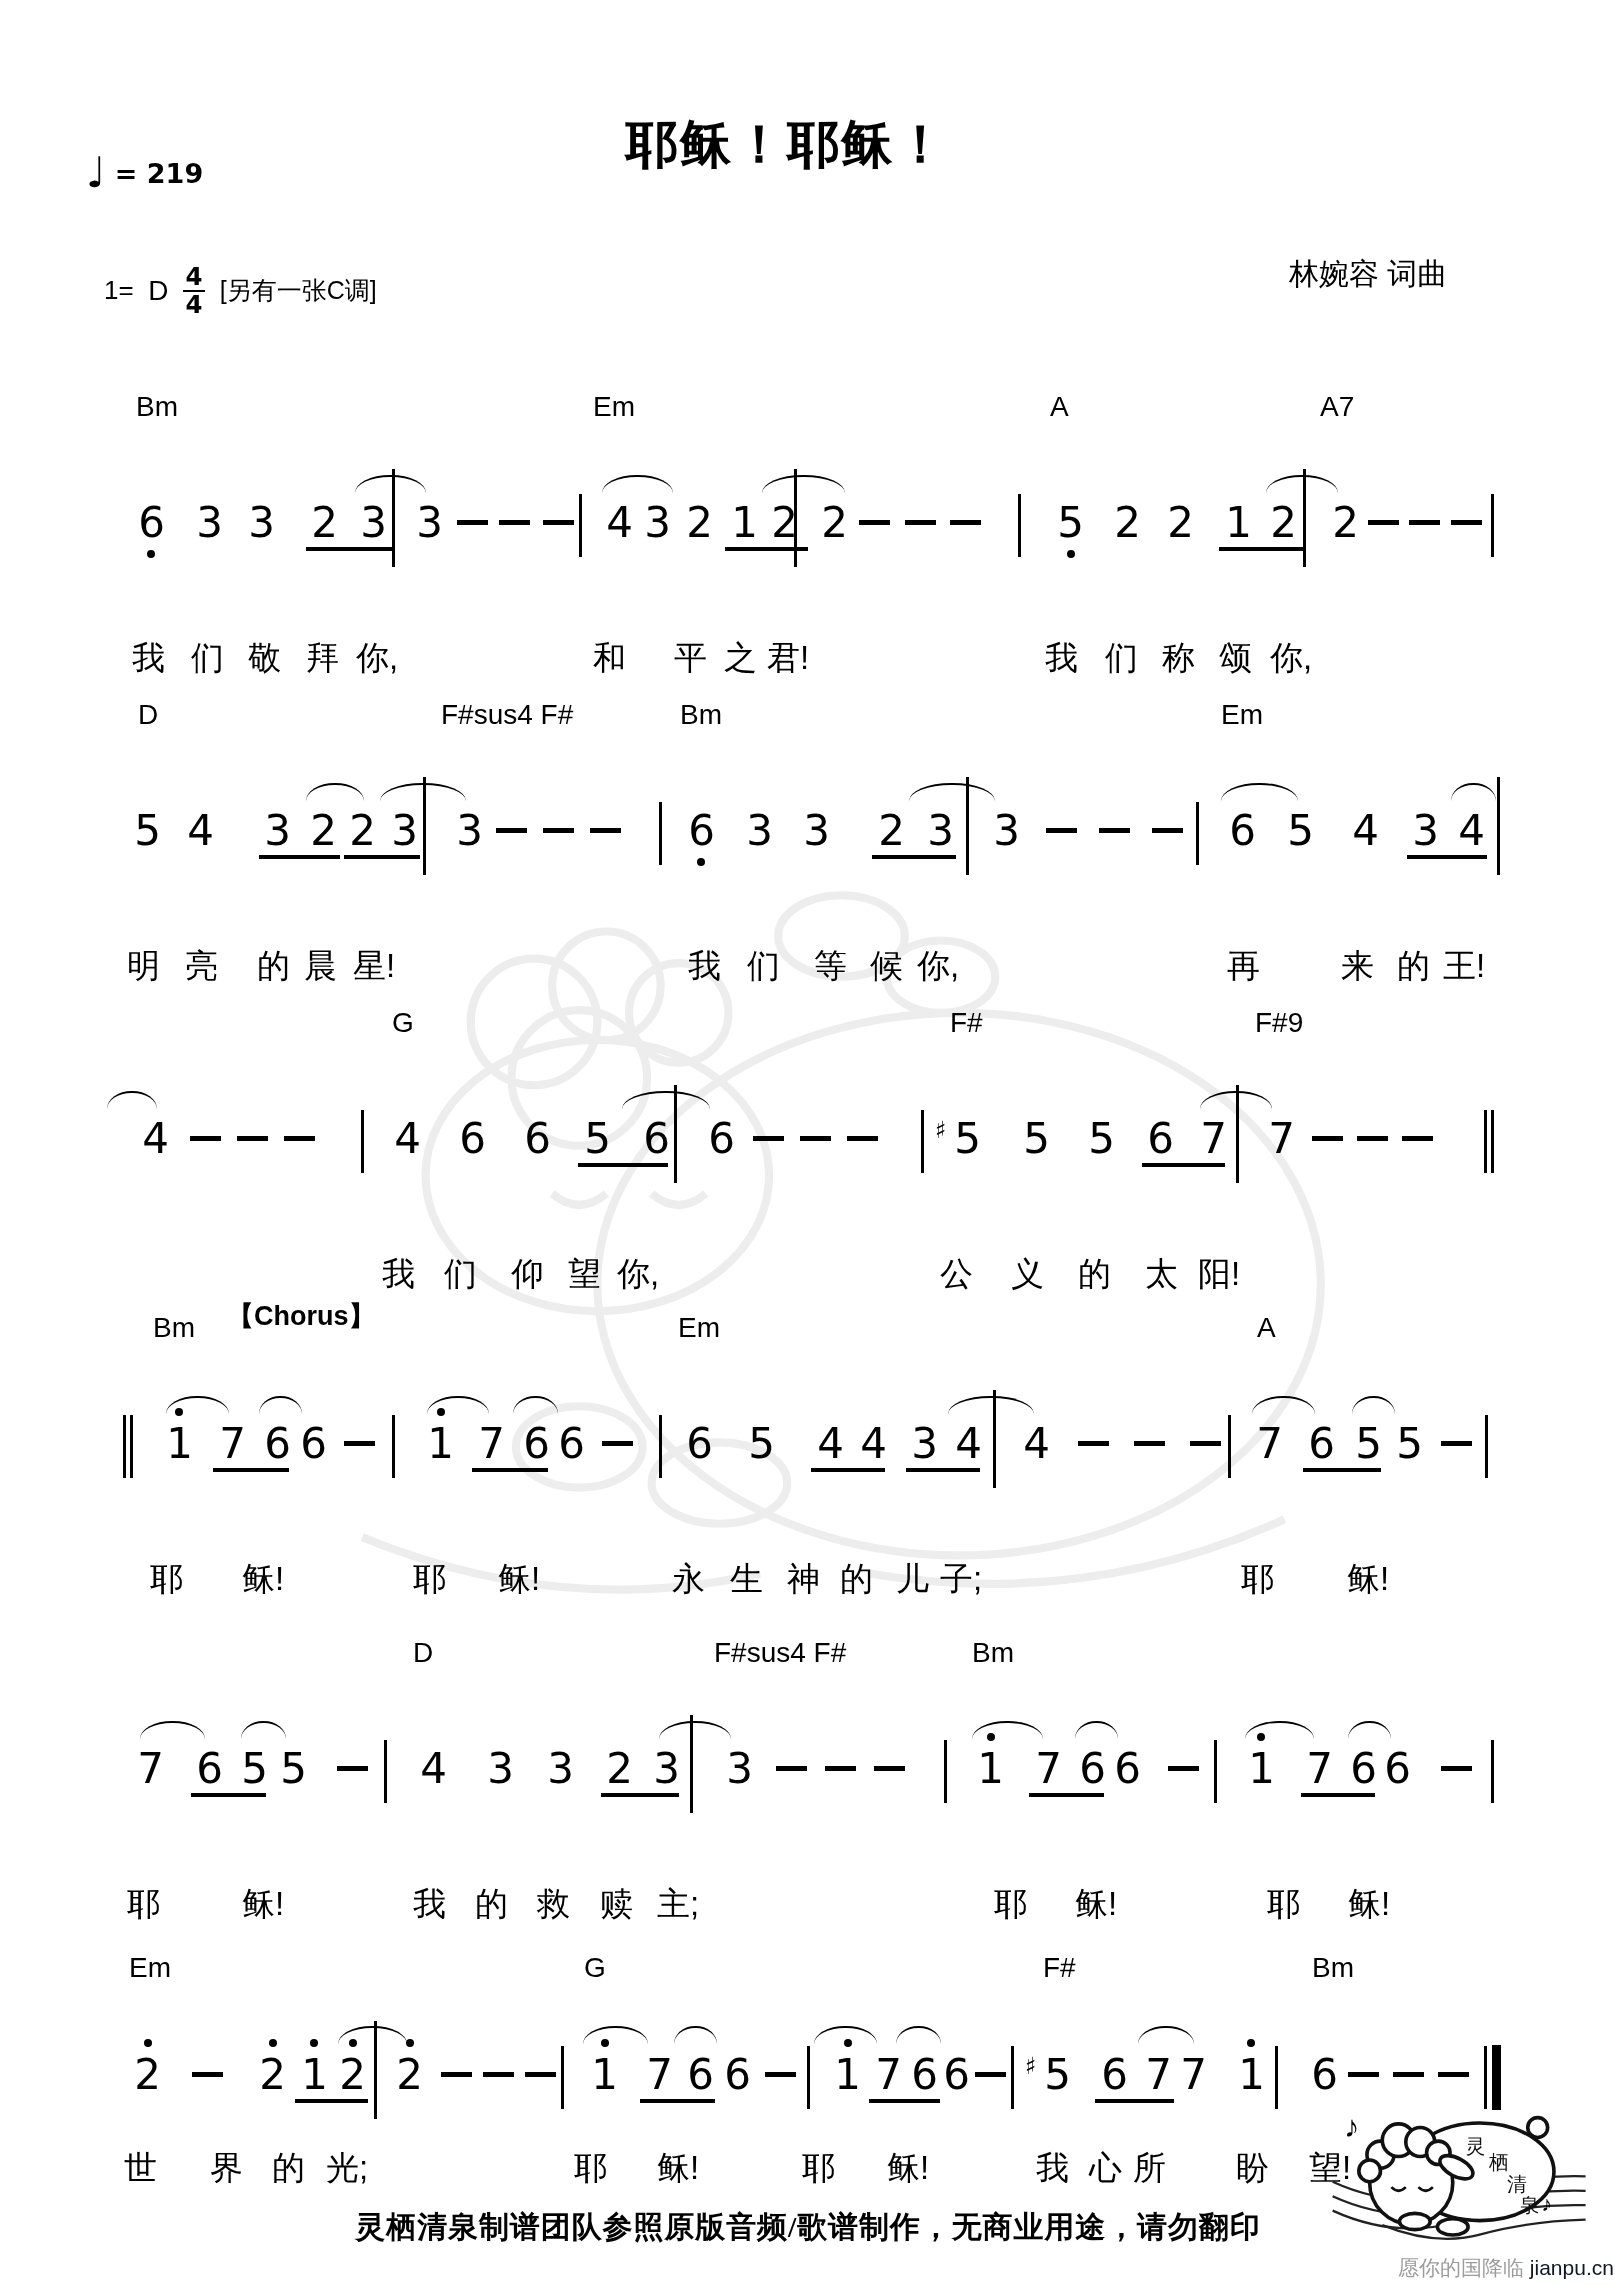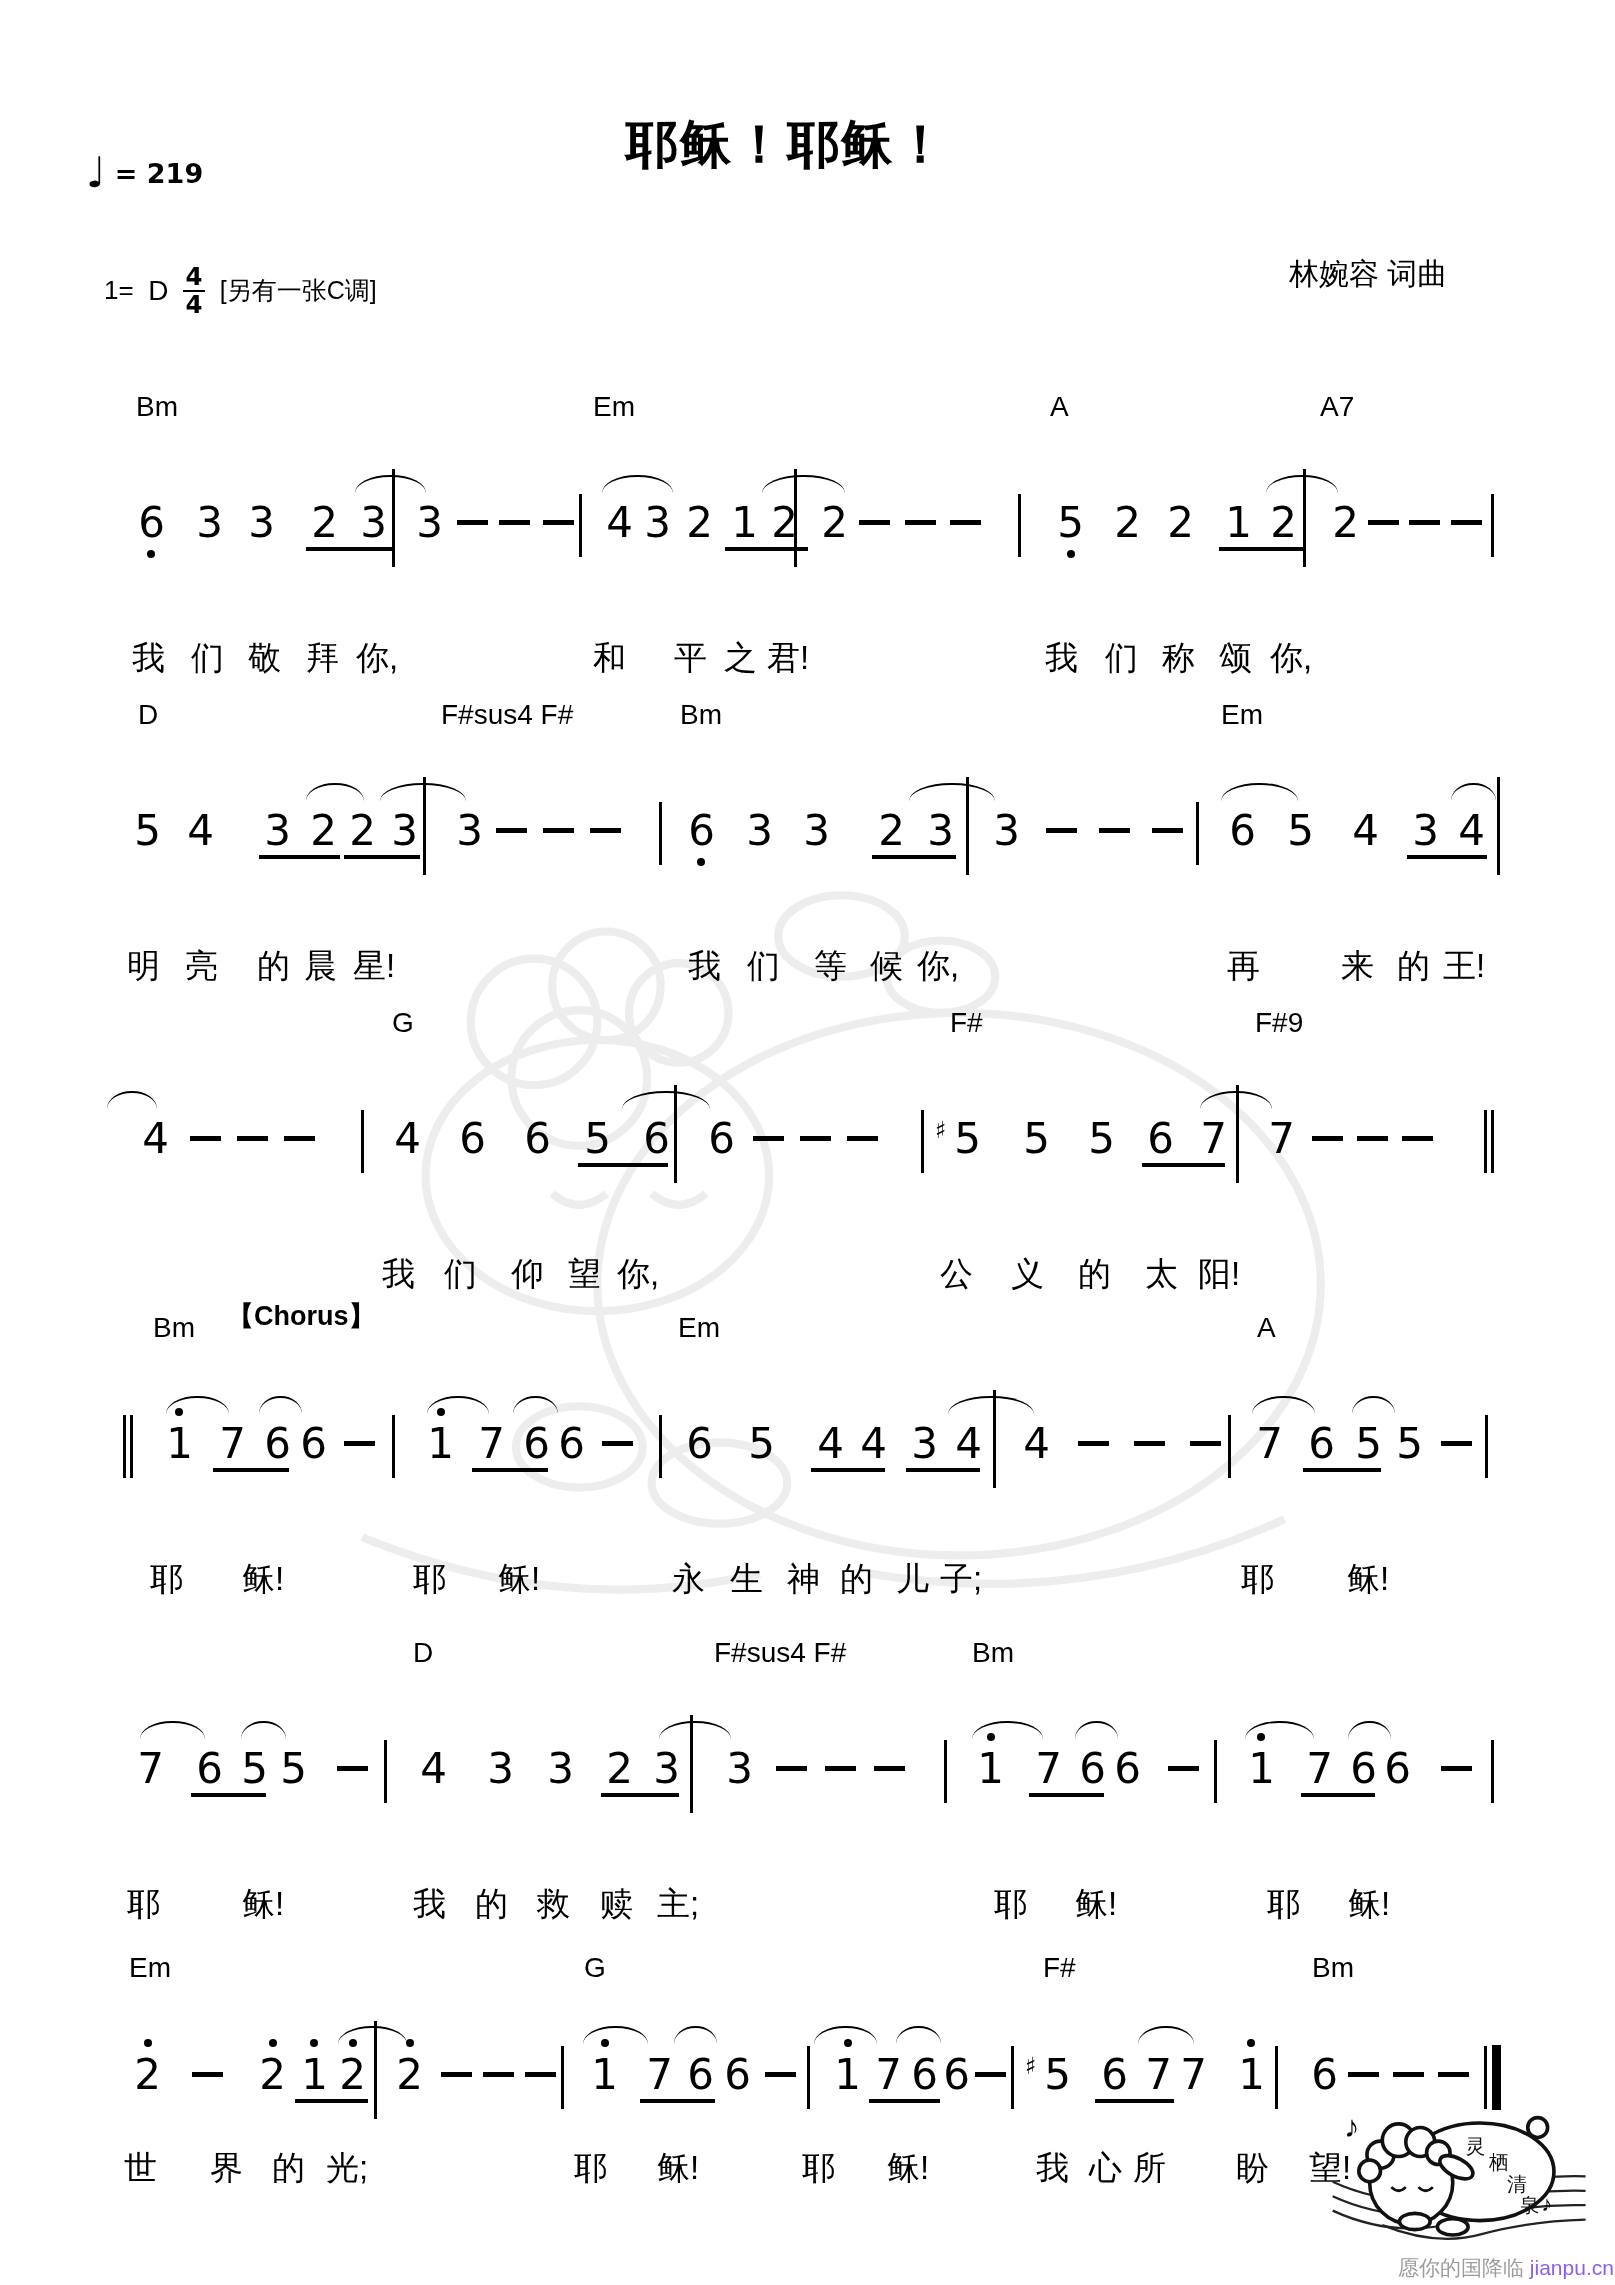--- a/index.html
+++ b/index.html
@@ -443,20 +443,21 @@
         <div class="lyric" style="left: 802px; top: 210px;">耶</div>
         <div class="lyric" style="left: 887px; top: 210px;">稣!</div>
         <div class="lyric" style="left: 1036px; top: 210px;">我</div>
         <div class="lyric" style="left: 1089px; top: 210px;">心</div>
         <div class="lyric" style="left: 1133px; top: 210px;">所</div>
         <div class="lyric" style="left: 1236px; top: 210px;">盼</div>
         <div class="lyric" style="left: 1309px; top: 210px;">望!</div>
       </div>
     </div>
 
+  <div class="credit">灵栖清泉制谱团队参照原版音频/歌谱制作，无商业用途，请勿翻印</div>
 
   <svg class="logo" width="264" height="159" viewBox="0 0 292 176">
     <g fill="none" stroke="#222" stroke-width="2.5">
       <path d="M5,96 q70,32 140,12 t140,-18"></path>
       <path d="M5,112 q70,32 140,12 t140,-18"></path>
       <path d="M5,128 q70,32 140,12 t140,-18"></path>
       <path d="M60,144 q60,24 110,10 t115,-16"></path>
     </g>
     <ellipse cx="168" cy="85" rx="82" ry="54" fill="#fff" stroke="#111" stroke-width="4"></ellipse>
     <circle cx="232" cy="36" r="11" fill="#fff" stroke="#111" stroke-width="4"></circle>
@@ -480,17 +481,17 @@
     <g font-size="22" fill="#111" font-family="Liberation Sans,sans-serif">
       <text x="152" y="64">灵</text>
       <text x="178" y="82">栖</text>
       <text x="198" y="106">清</text>
       <text x="212" y="130">泉</text>
     </g>
   </svg>
 
   <div class="site">
     <span class="sg" style="color: rgb(156, 156, 156);">愿你的国降临</span>
-    <span class="so" style="color: #8b5cf6;">jianpu.cn</span>
+    <span class="so" style="color: #0f172a;">jianpu.cn</span>
   </div>
 
 </div>
 
 
 </body></html>

